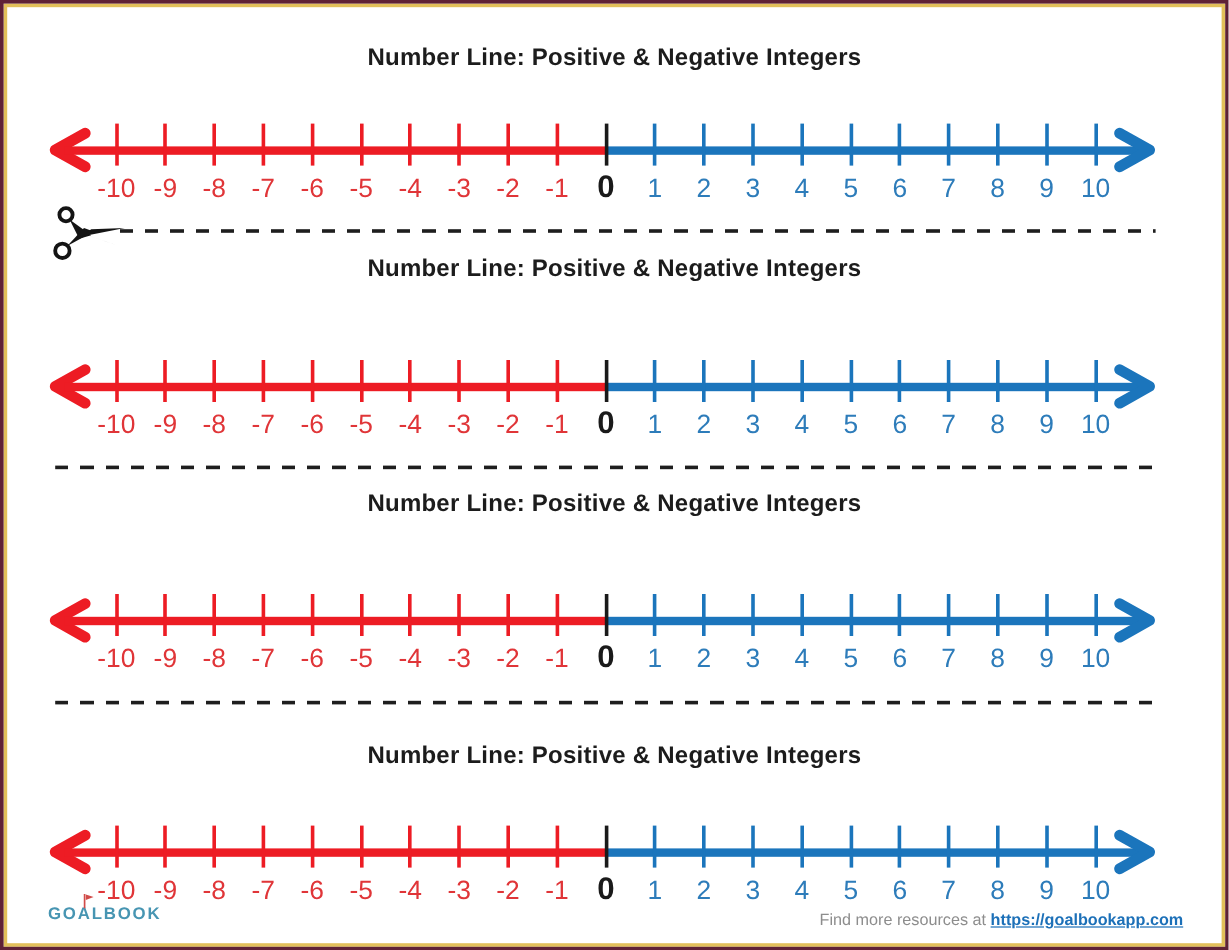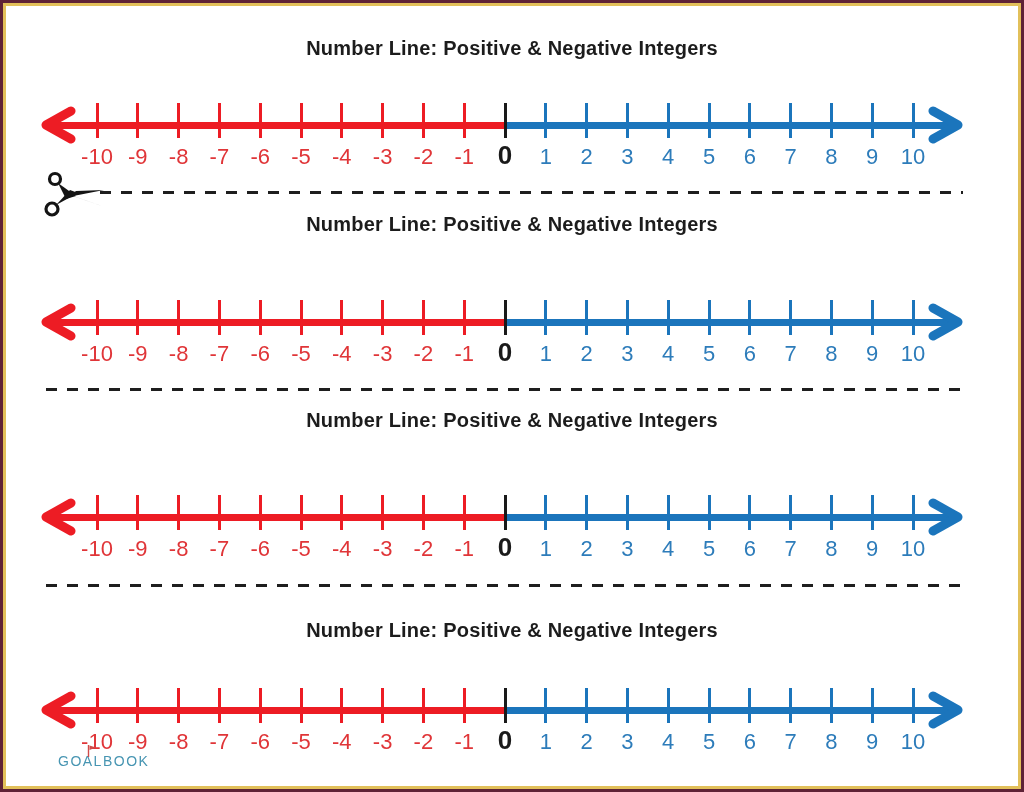--- a/index.html
+++ b/index.html
@@ -24,21 +24,21 @@
   }
   .num.zero { top:50px; font-size:26px; font-weight:bold; }
 
   .cutline {
     position:absolute; height:3px;
     background:repeating-linear-gradient(90deg,#1e1e1e 0 11px,transparent 11px 21px);
   }
   .scissors { position:absolute; left:42px; top:170px; }
 
   .logo {
-    position:absolute; left:58px; top:753px; font-size:14px; font-weight:normal;
+    position:absolute; left:40px; top:753px; font-size:14px; font-weight:bold;
     letter-spacing:1.5px; white-space:nowrap;
   }
   .logo-flag { position:absolute; left:29px; top:-8px; }
   .find { position:absolute; top:759px; right:38px; font-size:13.5px; white-space:nowrap; }
   .find .link { font-weight:bold; text-decoration:underline; cursor:pointer; }
 </style>
 </head>
 <body>
 
 <div class="page">
@@ -271,16 +271,19 @@
       <div class="num" style="left: 913px; color: rgb(45, 124, 186);">10</div>
     </div>
 
   <div class="logo" style="color: rgb(71, 149, 178);">
     <span>GOALBOOK</span>
     <svg class="logo-flag" width="10" height="12" viewBox="0 0 10 12">
       <line x1="1.5" y1="0" x2="1.5" y2="12" stroke-width="1.4" class="flag-pole" stroke="#d14b49"></line>
       <path d="M2.5 0.5 L9 2.5 L2.5 5 Z" class="flag-pennant" fill="#d14b49"></path>
     </svg>
   </div>
+  <div class="find" style="color: rgb(141, 141, 141);">
+    <span>Find more resources at </span><span class="link" style="color: rgb(28, 112, 184);">https://goalbookapp.com</span>
+  </div>
 
   <div class="frame-inner" style="border-color: rgb(226, 192, 90);"></div>
   <div class="frame-outer" style="border-color: rgb(95, 34, 54);"></div>
 </div>
 
 </body></html>

